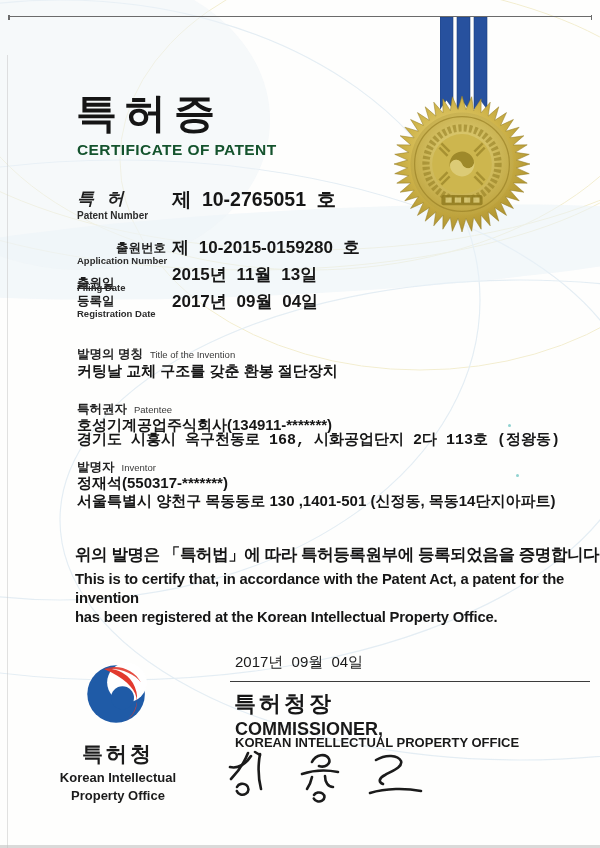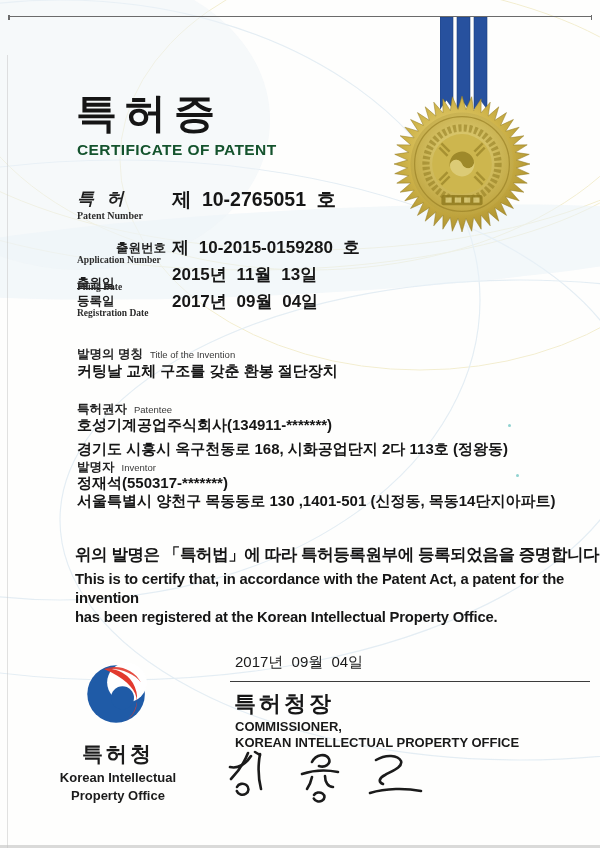--- a/index.html
+++ b/index.html
@@ -11,55 +11,55 @@
   .top-rule{left:8px;top:16px;width:584px;border-top:1.6px solid #6b6b6b;}
   .top-rule .tick{position:absolute;top:-2px;width:1.5px;height:5px;background:#6b6b6b;}
   .top-rule .tick.l{left:0;} .top-rule .tick.r{right:0;}
   
   .watermark{left:0;top:0;width:600px;height:848px;pointer-events:none;}
   
   .title-ko{left:76px;top:86px;font-size:41px;font-weight:700;letter-spacing:8px;color:#151515;}
   .title-en{left:77px;top:141px;font-size:15.5px;font-weight:700;letter-spacing:.4px;color:#14532d;}
   
   .lbl-ko{font-weight:700;color:#1e1e1e;}
-  .lbl-en{font-weight:700;color:#2c2c2c;font-family:Liberation Serif, serif;}
+  .lbl-en{font-weight:700;color:#2c2c2c;}
   .val{font-weight:700;color:#161616;word-spacing:5px;white-space:nowrap;}
   .pn-label{left:77px;top:187px;font-size:17px;letter-spacing:4px;font-style:italic;}
   .pn-sub{left:77px;top:210px;font-size:10px;}
   .pn-val{left:172px;top:186px;font-size:19.5px;}
   .row1-l{left:77px;top:240px;font-size:12.5px;margin-left:39px;}  .row1-s{left:77px;top:255px;font-size:9.5px;}
   .row1-v{left:172px;top:236px;font-size:17px;}
   .row2-l{left:77px;top:275px;font-size:12.5px;text-decoration:underline;}  .row2-s{left:77px;top:282px;font-size:9.5px;}
   .row2-v{left:172px;top:263px;font-size:17px;}
   .row3-l{left:77px;top:293px;font-size:12.5px;}  .row3-s{left:77px;top:308px;font-size:9.5px;}
   .row3-v{left:172px;top:290px;font-size:17px;}
   
   .sec-label{font-size:12.5px;font-weight:700;color:#222;white-space:nowrap;}
   .sec-label .en{font-size:9.5px;font-weight:400;color:#3a3a3a;margin-left:7px;}
   .sec-val{font-size:15px;font-weight:700;color:#161616;white-space:nowrap;}
   .inv-label{left:77px;top:346px;}
   .inv-title{left:77px;top:362px;}
   .pat-label{left:77px;top:401px;}
   .pat-name{left:77px;top:416px;}
-  .pat-addr{left:77px;top:440px;}
+  .pat-addr{left:77px;top:430px;font-family:Liberation Mono, monospace;}
   .invr-label{left:77px;top:459px;}
   .invr-name{left:77px;top:474px;}
   .invr-addr{left:77px;top:492px;}
   
   .cert-ko{left:75px;top:544px;font-size:16.5px;font-weight:700;letter-spacing:-.4px;white-space:nowrap;color:#141414;}
   .cert-en{left:75px;top:570px;width:522px;font-size:14.8px;font-weight:700;line-height:1.28;color:#161616;letter-spacing:-.2px;}
   
   .kipo-logo{left:86px;top:661px;width:64px;height:66px;}
   .kipo-ko{left:58px;top:740px;width:120px;text-align:center;font-size:21px;font-weight:700;letter-spacing:3px;color:#1b1b1b;}
   .kipo-en{left:33px;top:769px;width:170px;text-align:center;font-size:13px;font-weight:700;line-height:1.35;color:#1b1b1b;}
   
   .issue-date{left:235px;top:653px;font-size:15px;font-weight:400;color:#1a1a1a;word-spacing:4px;}
   .sig-rule{left:230px;top:681px;width:360px;border-top:1.5px solid #3c3c3c;}
   .comm-ko{left:234px;top:689px;font-size:22px;font-weight:700;letter-spacing:3px;color:#161616;}
-  .comm-en1{left:235px;top:719px;font-size:13px;font-weight:700;color:#191919;}
+  .comm-en1{left:235px;top:719px;font-size:18px;font-weight:700;color:#191919;}
   .comm-en2{left:235px;top:735px;font-size:13px;font-weight:700;color:#191919;}
   .signature{left:224px;top:747px;width:212px;height:62px;}
   
   .ribbon{left:440px;top:17px;width:50px;height:96px;}
   .medal{left:394px;top:96px;width:136px;height:136px;}
   
   .edge-line{left:7px;top:55px;width:1px;height:793px;background:#c8c8c8;opacity:.55;}
   .bottom-band{left:0;top:845px;width:600px;height:3px;background:#c2c2c2;opacity:.6;}
   .speck{width:3px;height:3px;border-radius:50%;background:#74c7c4;opacity:.8;}
 </style>

